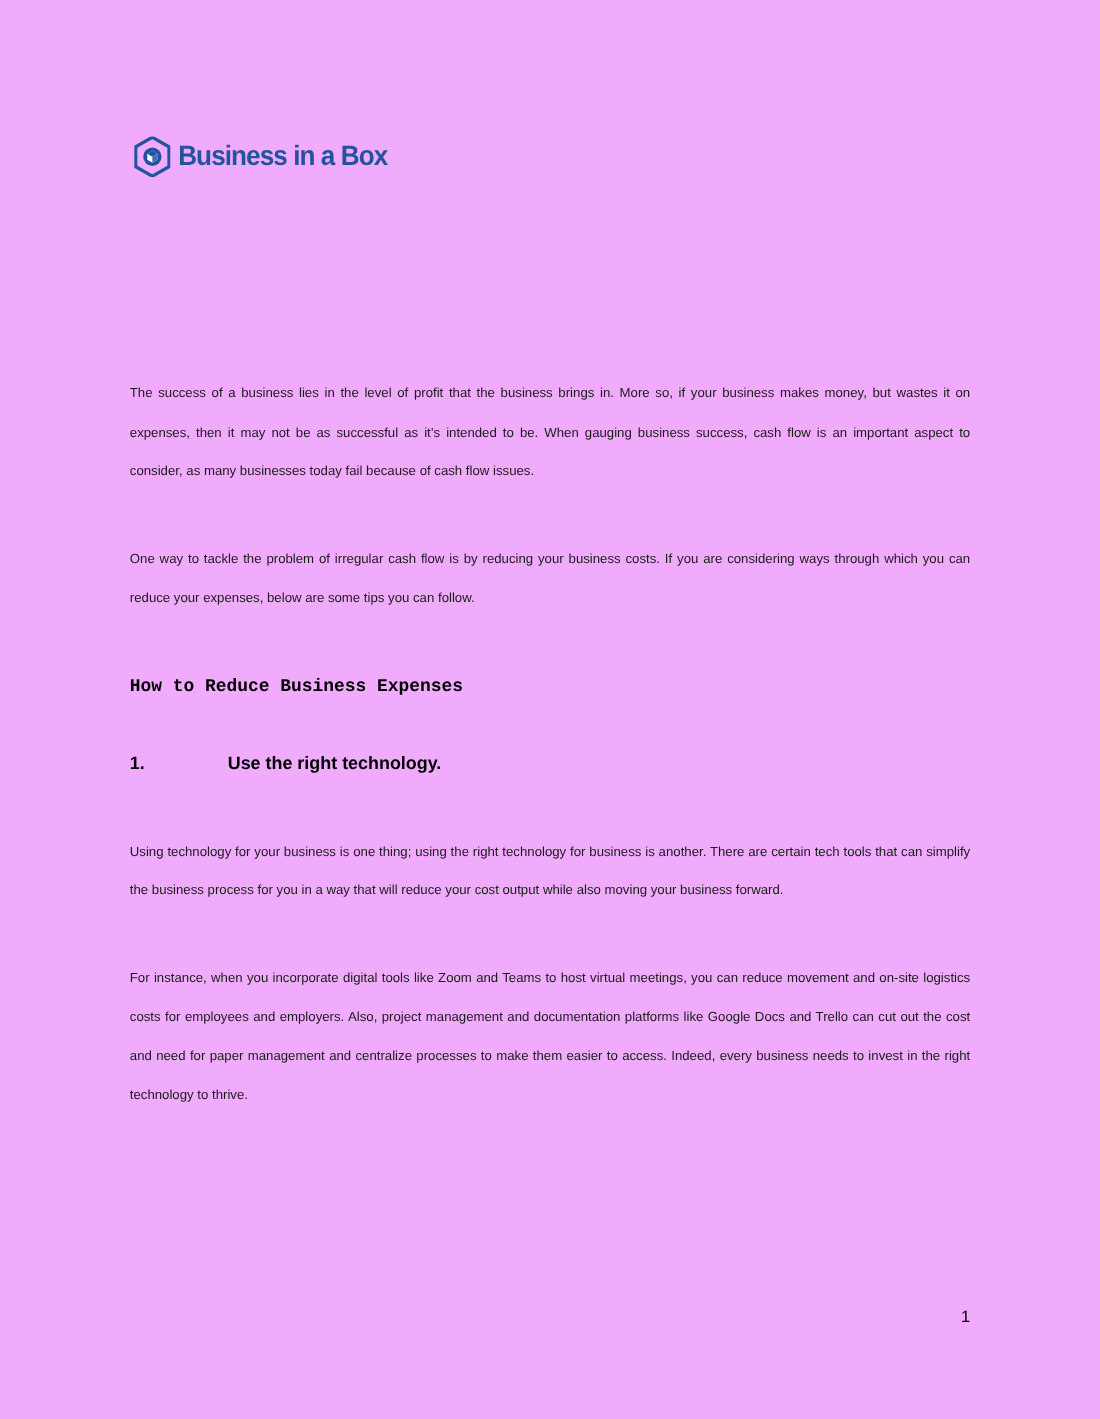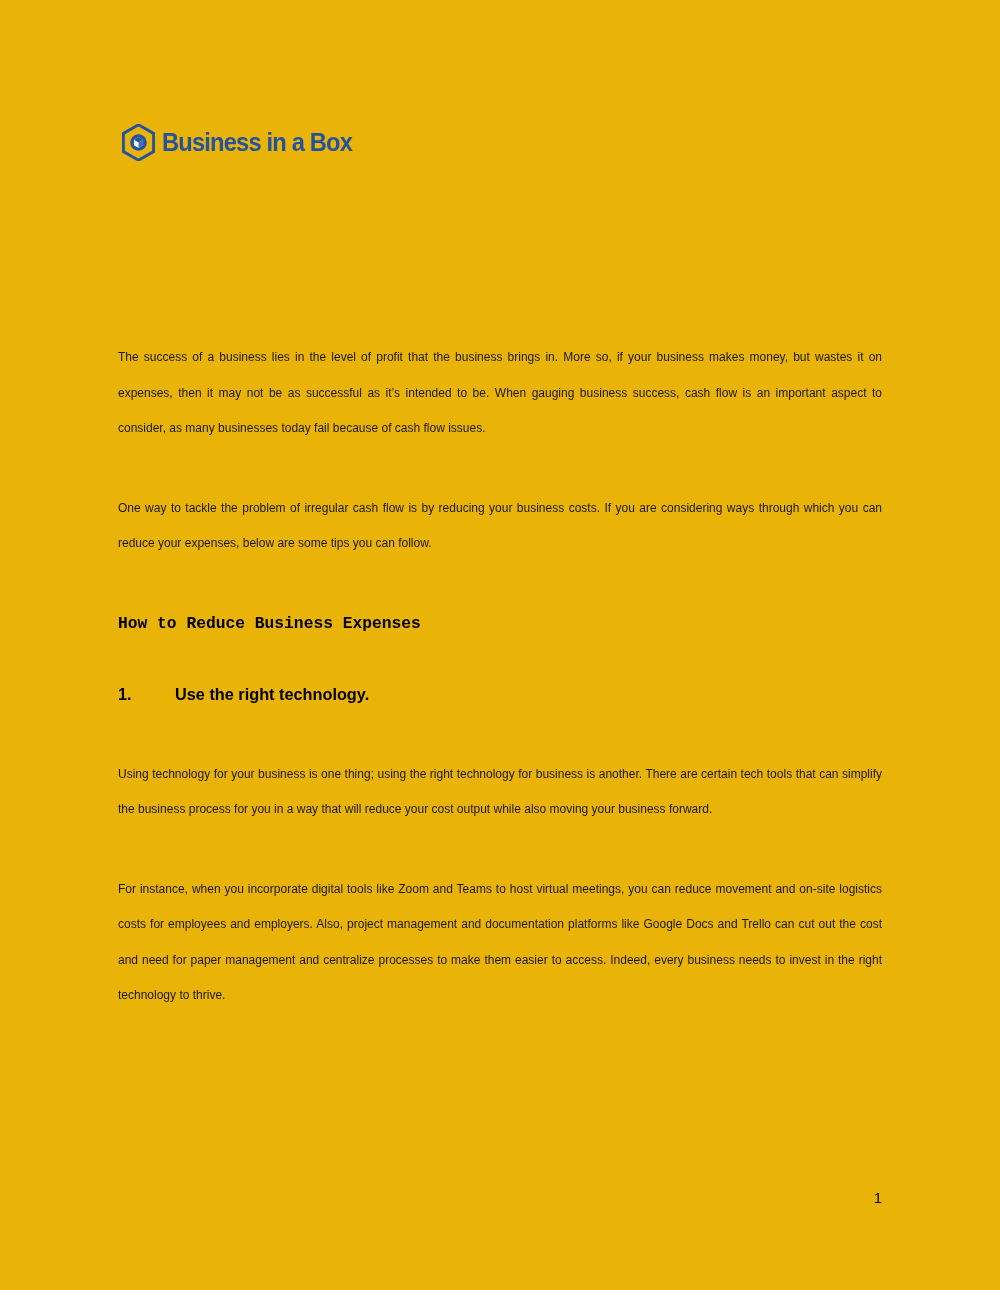--- a/index.html
+++ b/index.html
@@ -9,21 +9,21 @@
   }
   body {
     font-family: "Liberation Sans", sans-serif;
     color: #000000;
     -webkit-font-smoothing: antialiased;
   }
   .page {
     position: relative;
     width: 1000px;
     height: 1290px;
-    background: #eab308;
+    background: #f0abfc;
     overflow: hidden;
     box-sizing: border-box;
   }
 
   
   .logo-block {
     position: absolute;
     left: 122px;
     top: 124px;
     display: flex;
@@ -96,20 +96,21 @@
     margin: 0;
     display: flex;
     text-align: left;
   }
   .num-item .num {
     width: 57px;
     flex: 0 0 auto;
   }
   .num-item .num-text {
     flex: 1 1 auto;
+    margin-left: 32px;
   }
 
   
   .page-number {
     position: absolute;
     right: 118px;
     top: 1188px;
     font-size: 15px;
     line-height: 20px;
     color: #000000;

